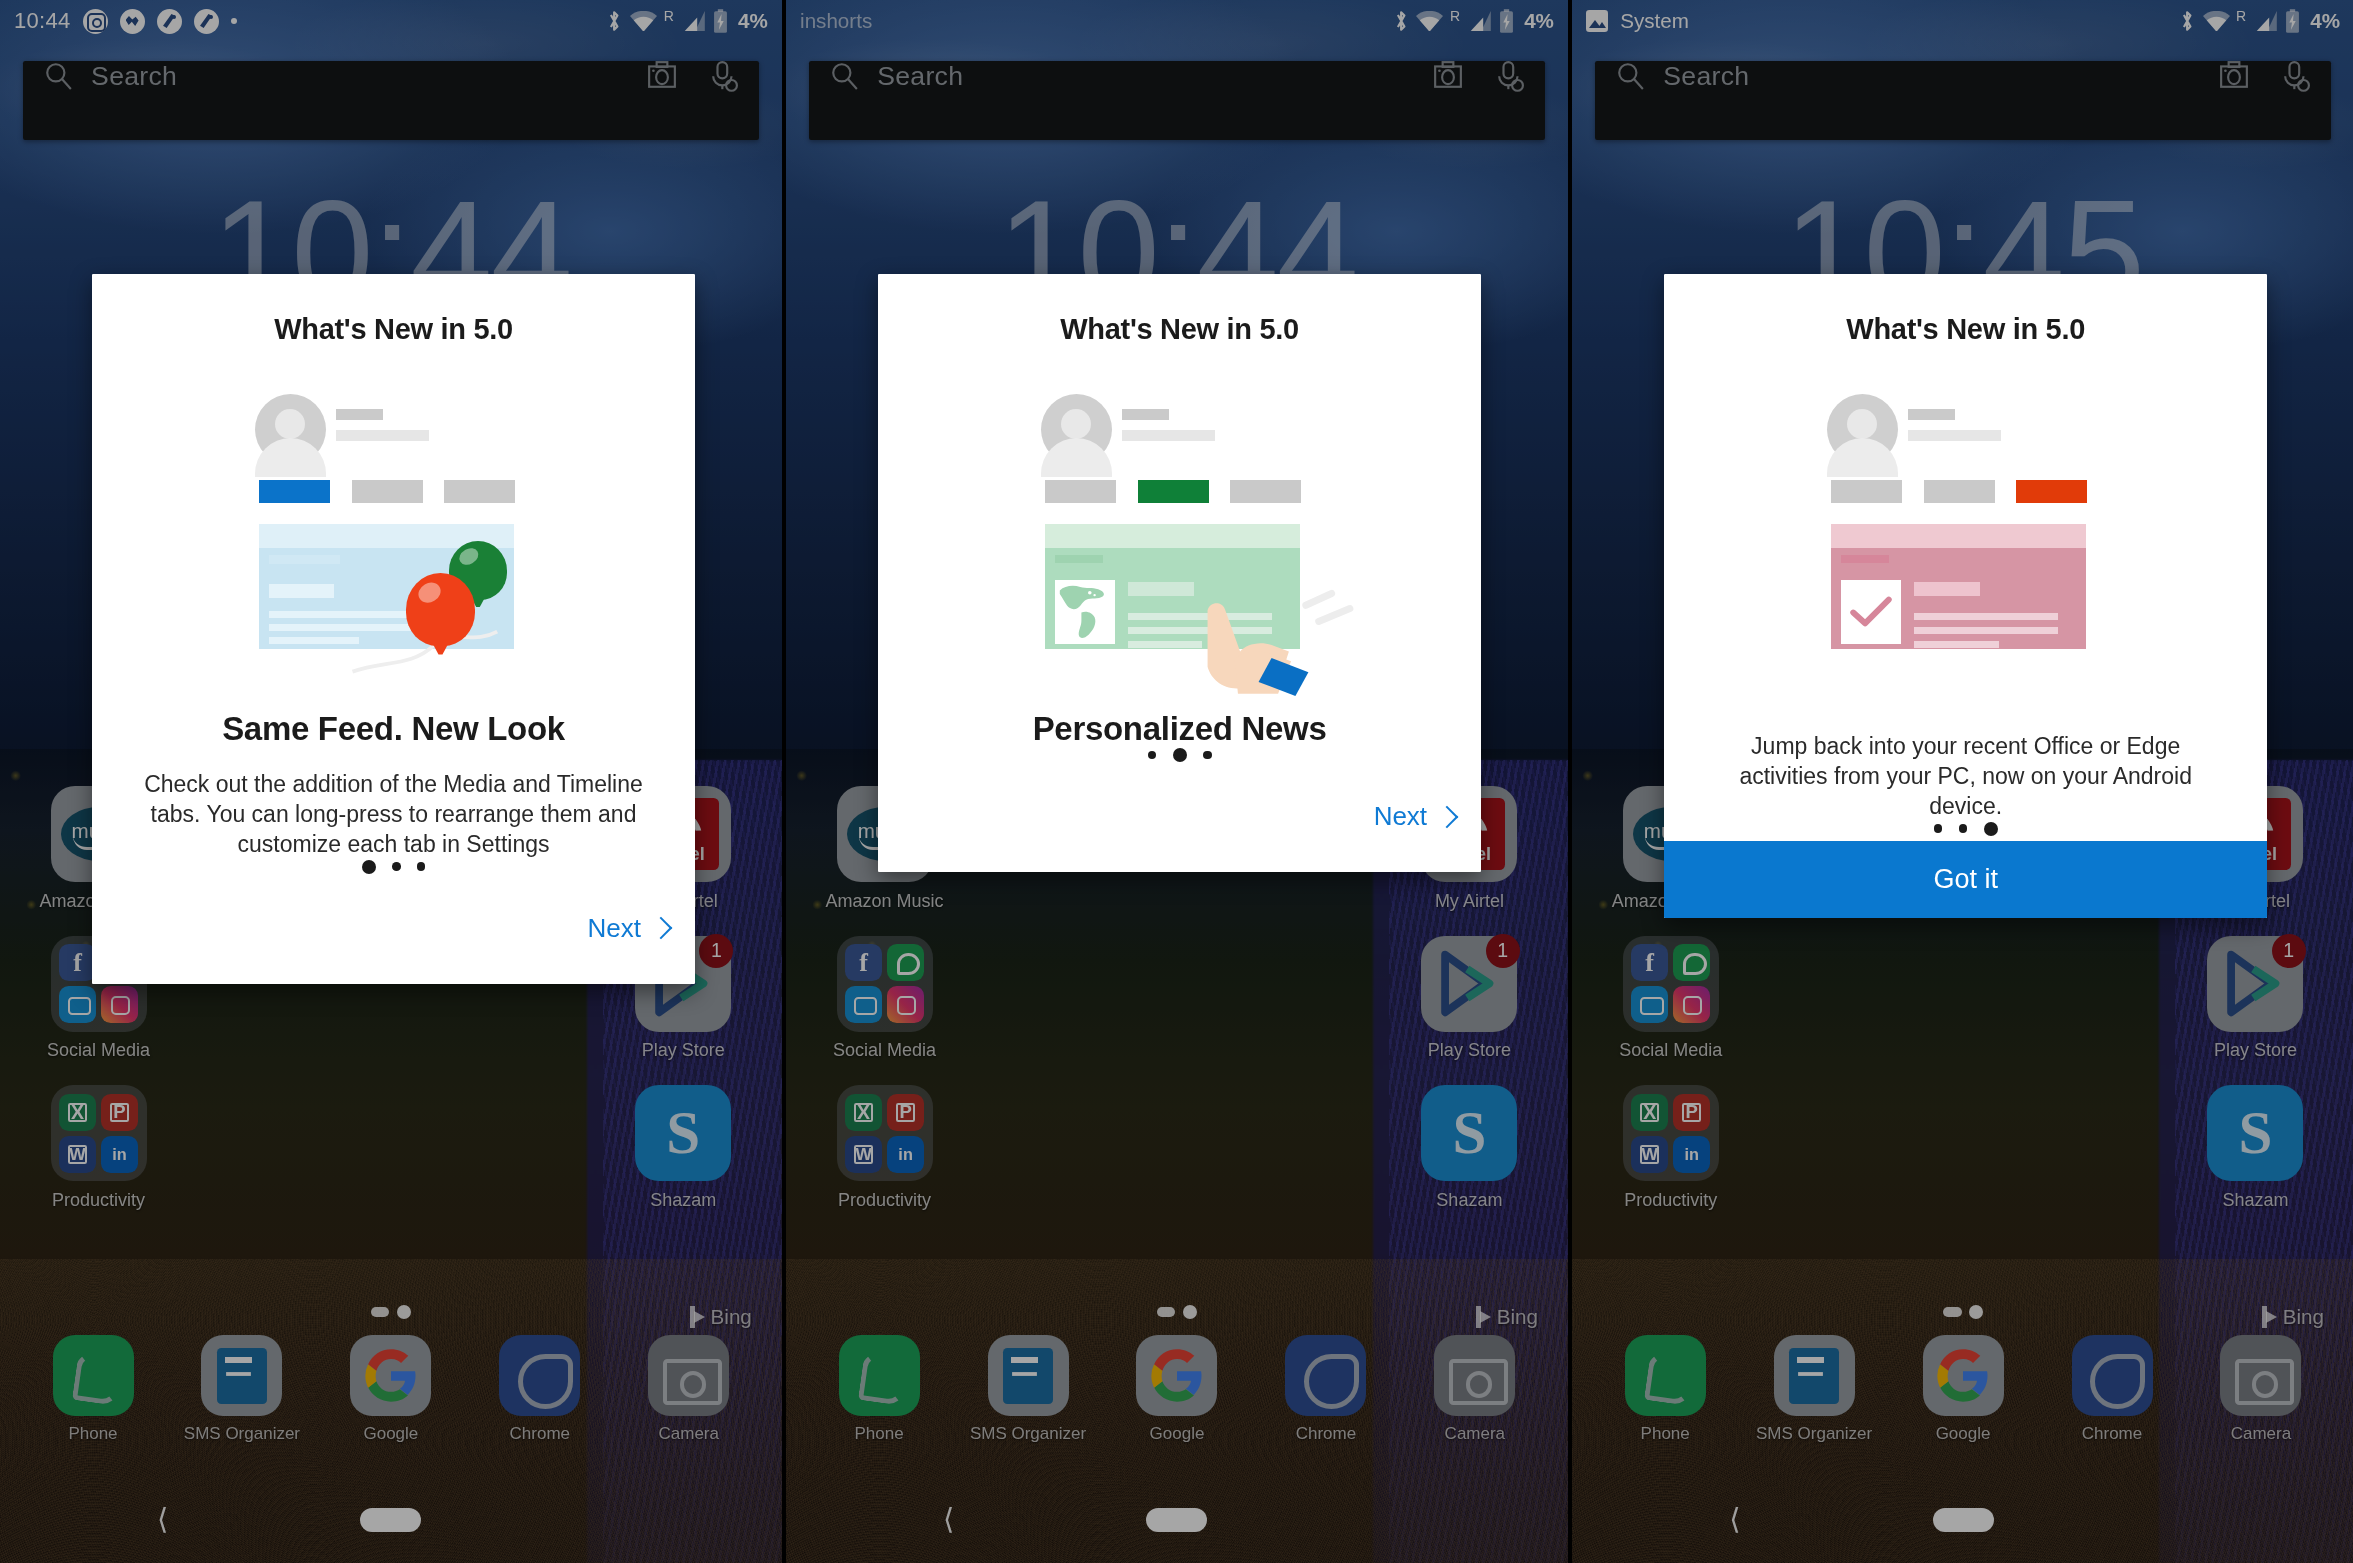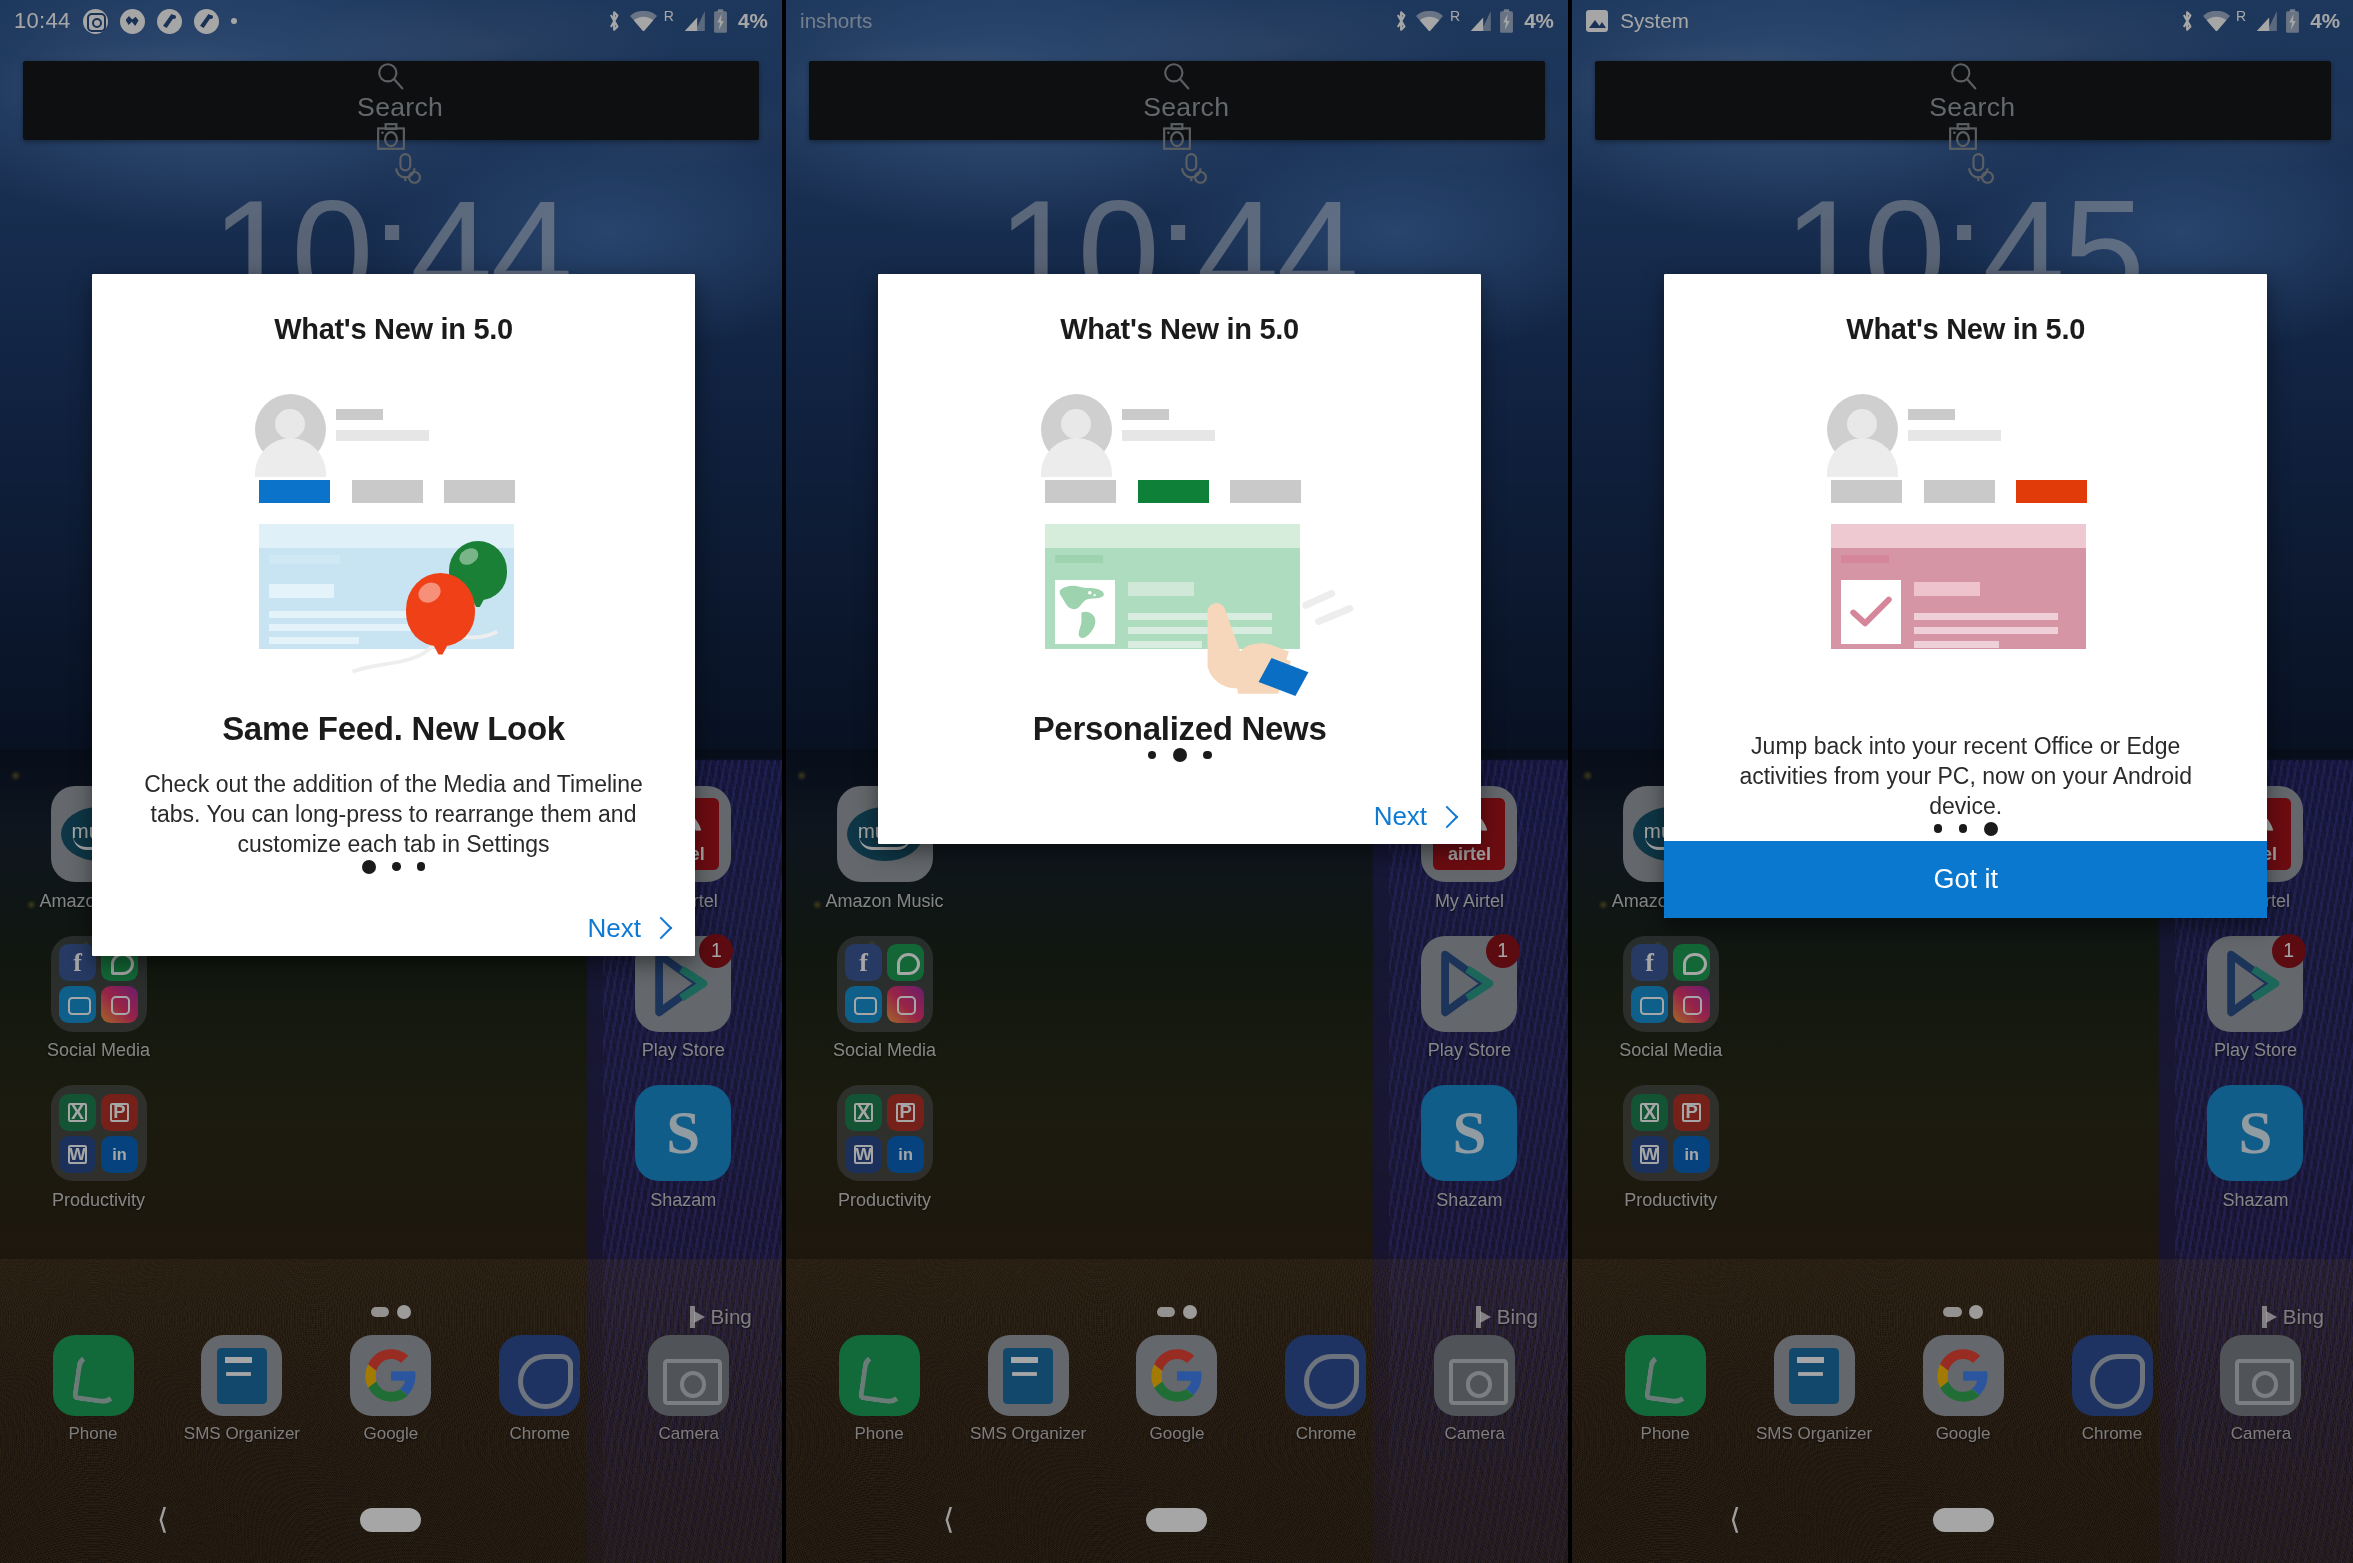--- a/index.html
+++ b/index.html
@@ -101,23 +101,22 @@
       border-left:6px solid transparent; border-right:6px solid transparent; border-bottom:8.1px solid #2a4d86; }
   .ico-sysimg::after{ content:""; position:absolute; right:2.7px; bottom:3.8px; width:0; height:0;
       border-left:4.3px solid transparent; border-right:4.3px solid transparent; border-bottom:6px solid #2a4d86; }
   .ico-wifi, .ico-sig, .ico-bat { display:block; }
   .roam { font-size:14px; font-weight:500; line-height:1; margin:-9.8px 1.1px 0 -1.1px; }
 
   
   .searchbar {
     position:absolute; left:23px; right:23px; top:61px; height:79px; z-index:4;
     background:#151719; border-radius:2.2px;
-    display:flex; align-items:center; padding:0 20.6px;
+    display:flex; padding:0 20.6px;
     box-shadow:0 1.1px 5.4px rgba(0,0,0,.35);
-    flex-direction:column;
   }
   .search-text { flex:1; font-size:26.6px; color:#9aa0a6; margin-left:18.5px; letter-spacing:0.3px; }
   .si { flex:0 0 auto; }
   .si + .si { margin-left:34px; }
 
   
   .clockwidget {
     position:absolute; left:0; right:0; top:179px; z-index:3;
     text-align:center;
     font-size:148px; font-weight:400; letter-spacing:-2.2px;
@@ -272,21 +271,21 @@
   .thumbmap { position:absolute; background:#fff; }
   .handwrap { position:absolute; }
 
   .card-head2 { text-align:center; font-size:33px; font-weight:700; color:#1b1b1b; letter-spacing:-0.3px; }
   .card-body { text-align:center; font-size:23px; line-height:1.30; color:#2a2a2a; padding:22px 46px 0; }
 
   .dots { display:flex; align-items:center; justify-content:center; gap:16.3px; margin-top:auto; padding-bottom:5.4px; }
   .dots .d { width:8.7px; height:8.7px; border-radius:50%; background:#1b1b1b; }
   .dots .d.on { width:14px; height:14px; }
 
-  .card-foot { padding:34px 30px 12px; display:flex; justify-content:flex-end; }
+  .card-foot { padding:34px 30px 40px; display:flex; justify-content:flex-end; }
   .next-btn { display:flex; align-items:center; gap:12px; color:#0f7ad4; font-size:26px; }
   .chev { width:12px; height:20.6px; position:relative; }
   .chev::before{ content:""; position:absolute; left:0; top:2.2px; width:14px; height:14px;
       border-top:2.7px solid #0f7ad4; border-right:2.7px solid #0f7ad4; transform:rotate(45deg); }
   .gotit { background:#0a78cf; color:#fff; text-align:center; font-size:27px; padding:23px 0; }
 </style>
 </head>
 <body>
 
 <div class="screens">

